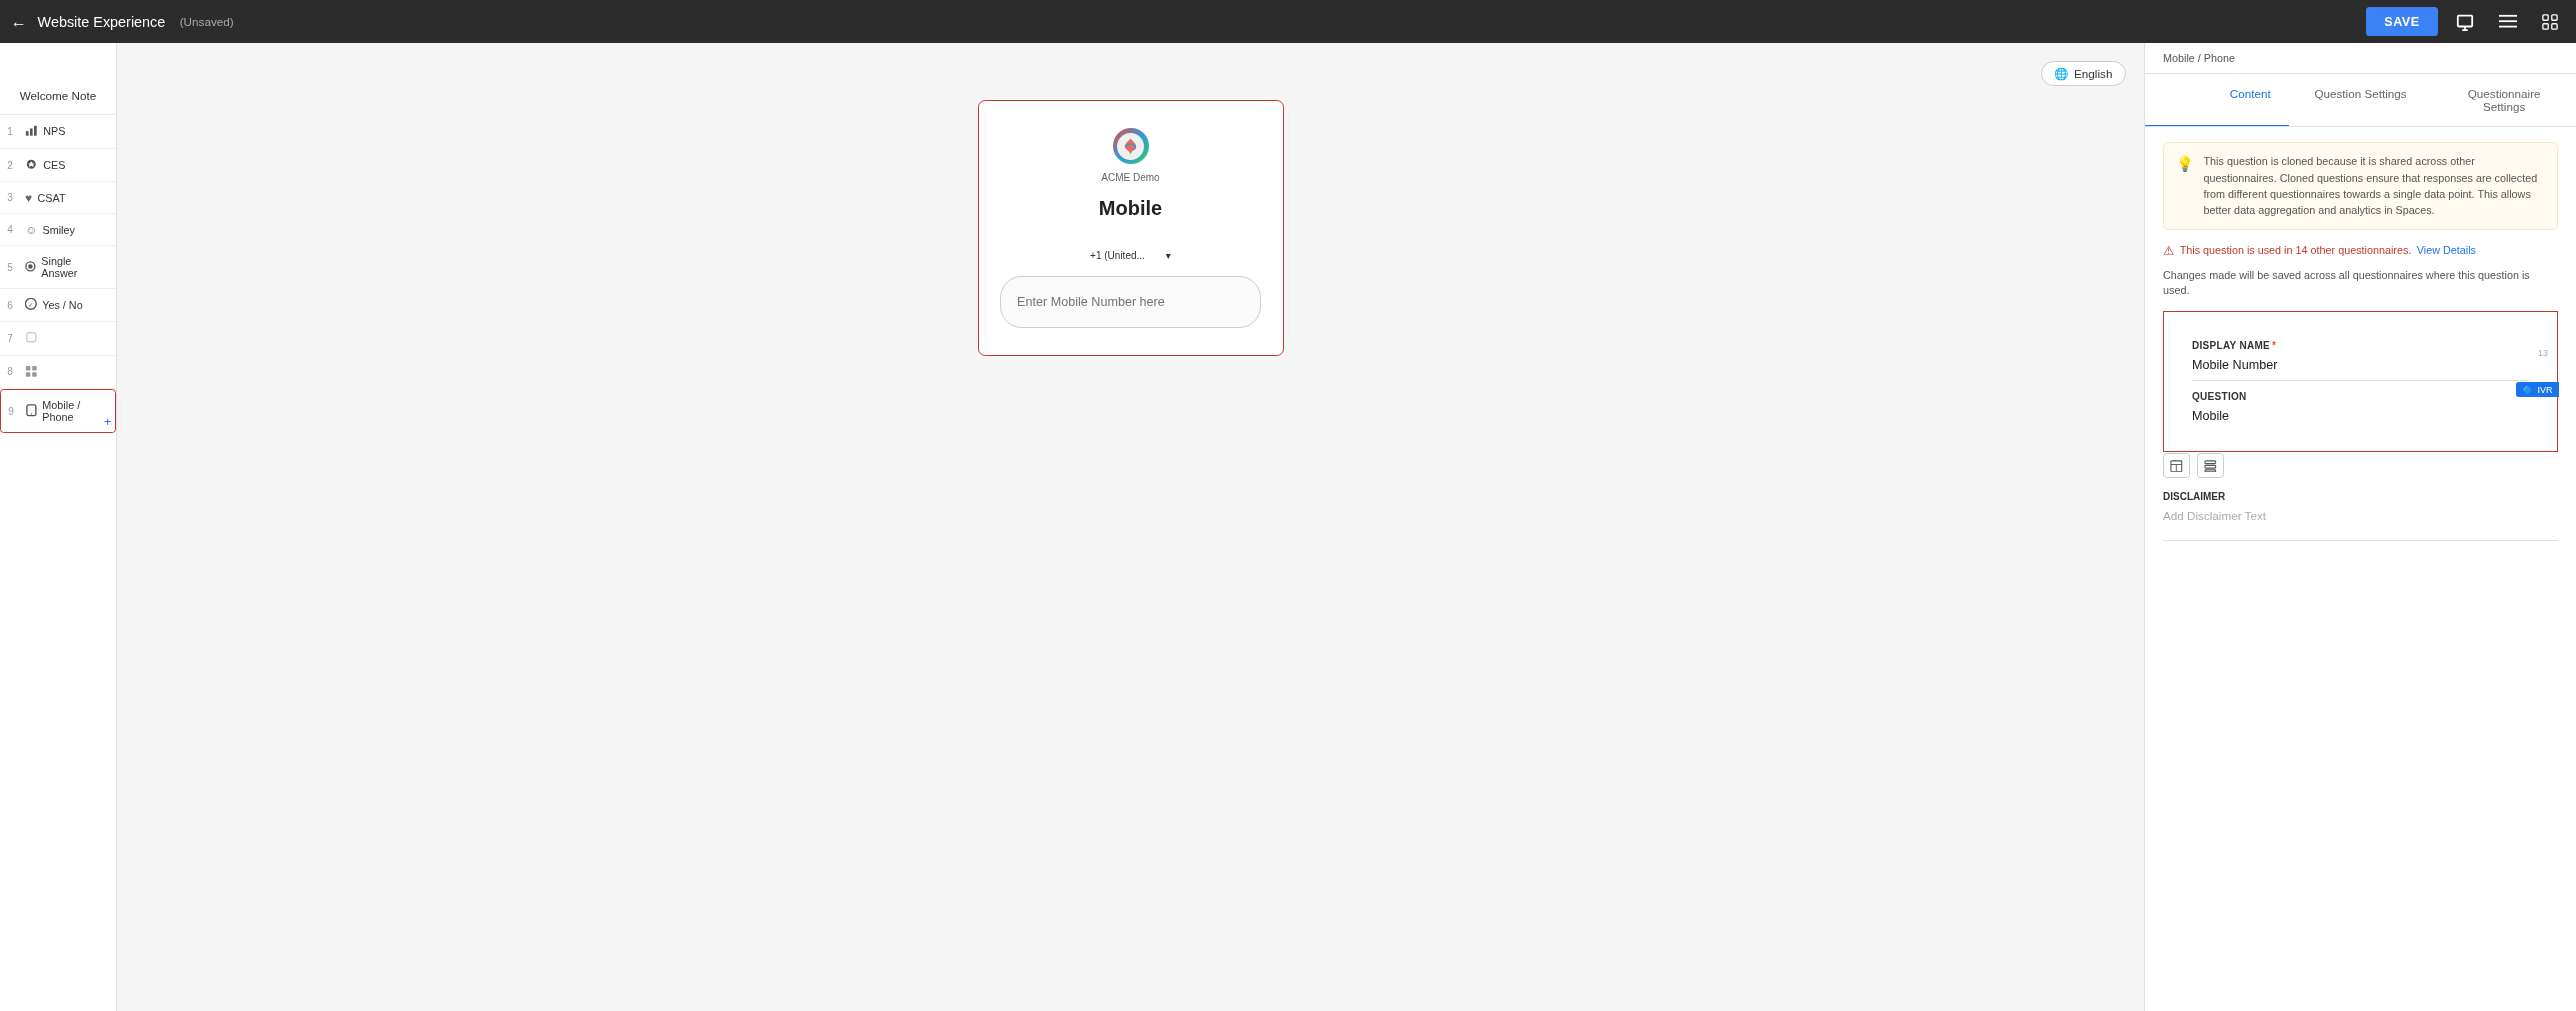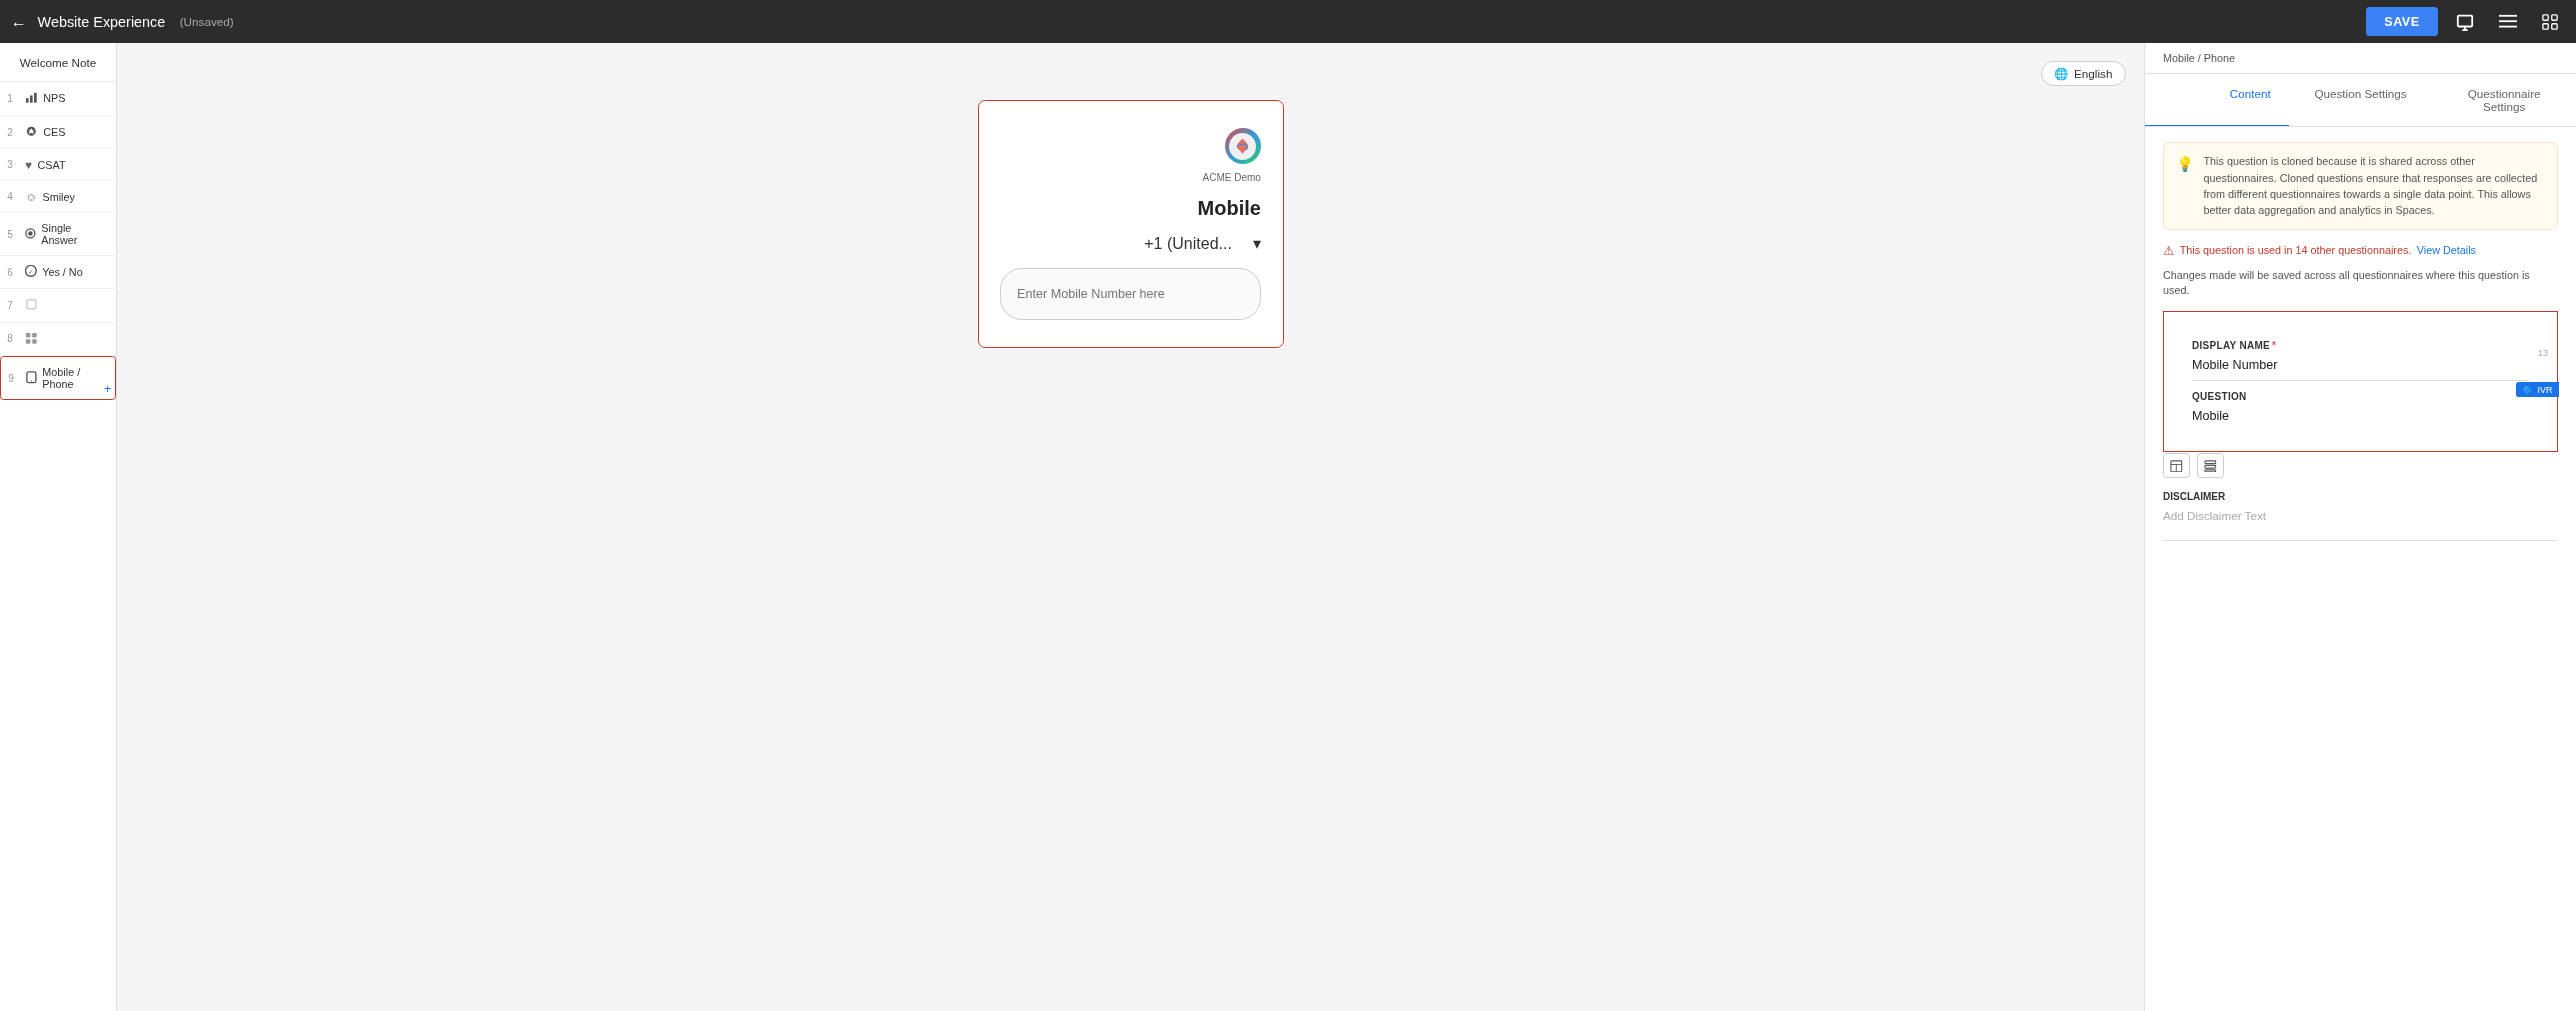--- a/index.html
+++ b/index.html
@@ -12,40 +12,40 @@
     .topbar-unsaved { color: #aaa; font-size: 11.7px; margin-left: 3.6px; }
     .topbar-spacer { flex: 1; }
     .save-btn { background: #3b82f6; color: white; border: none; padding: 7.2px 18px; border-radius: 3.6px; font-weight: 700; font-size: 12.6px; cursor: pointer; letter-spacing: 0.5px; }
     .topbar-icon-btn { background: none; border: none; color: white; font-size: 16px; cursor: pointer; display: flex; align-items: center; padding: 3.6px 7.2px; }
 
     
     .main { display: flex; flex: 1; overflow: hidden; }
 
     
     .sidebar { width: 117px; background: #fff; border-right: 0.9px solid #e0e0e0; overflow-y: auto; flex-shrink: 0; display: flex; flex-direction: column; }
-    .sidebar-welcome { padding: 12.6px 9px; font-size: 11.7px; font-weight: 500; color: #333; border-bottom: 0.9px solid #e8e8e8; text-align: center; cursor: pointer; }
+    .sidebar-welcome { padding: 12.6px 9px; font-size: 11.7px; font-weight: 500; color: #333; border-bottom: 0.9px solid #e8e8e8; text-align: center; cursor: pointer; margin-top: 33px; }
     .sidebar-item { padding: 9px 7.2px; border-bottom: 0.9px solid #f0f0f0; cursor: pointer; display: flex; align-items: center; gap: 5.4px; font-size: 10.8px; color: #444; position: relative; }
     .sidebar-item .item-num { color: #999; font-size: 10px; min-width: 12.6px; }
     .sidebar-item .item-icon { font-size: 11.7px; color: #666; }
     .sidebar-item .item-label { font-size: 10.8px; color: #333; }
     .sidebar-item.active { border: 1.8px solid #c0392b; border-radius: 3.6px; }
     .sidebar-item .add-icon { position: absolute; right: 3.6px; bottom: 3.6px; color: #1a73e8; font-size: 12.6px; }
 
     
     .center { flex: 1; display: flex; flex-direction: column; align-items: center; padding: 18px; overflow-y: auto; background: #f5f5f5; }
     .lang-bar { width: 100%; display: flex; justify-content: flex-end; margin-bottom: 14.4px; }
     .lang-btn { display: flex; align-items: center; gap: 5.4px; border: 0.9px solid #ccc; border-radius: 18px; padding: 4.5px 12.6px; background: white; cursor: pointer; font-size: 11.7px; color: #333; }
 
     
-    .preview-card { background: white; border: 1.8px solid #c0392b; border-radius: 7.2px; width: 306px; padding: 27px 21.6px; display: flex; flex-direction: column; align-items: flex-end; }
+    .preview-card { background: white; border: 1.8px solid #c0392b; border-radius: 7.2px; width: 306px; padding: 27px 21.6px; display: flex; flex-direction: column; align-items: center; }
     .preview-logo { width: 36px; height: 36px; border-radius: 50%; background: linear-gradient(135deg, #e74c3c, #3498db, #2ecc71); display: flex; align-items: center; justify-content: center; margin-bottom: 7.2px; overflow: hidden; }
     .preview-logo svg { width: 27px; height: 27px; }
     .preview-company { font-size: 10px; color: #666; margin-bottom: 14.4px; }
     .preview-title { font-size: 20px; font-weight: 600; color: #222; margin-bottom: 14.4px; }
-    .preview-dropdown { display: flex; align-items: center; gap: 21px; font-size: 16px; color: #333; margin-bottom: 14.4px; cursor: pointer; }
+    .preview-dropdown { display: flex; align-items: center; gap: 21px; font-size: 10px; color: #333; margin-bottom: 14.4px; cursor: pointer; margin-top: 16px; }
     .preview-input { width: 100%; border: 0.9px solid #ccc; border-radius: 21.6px; padding: 18px 16px; font-size: 12.6px; color: #737373; background: #fafafa; outline: none; }
 
     
     .right-panel { width: 432px; background: #fff; border-left: 0.9px solid #e0e0e0; display: flex; flex-direction: column; overflow: hidden; flex-shrink: 0; }
     .panel-header-bar { padding: 9px 18px; border-bottom: 0.9px solid #e0e0e0; font-size: 10.8px; color: #555; font-weight: 500; }
     .panel-tabs { display: flex; border-bottom: 0.9px solid #e0e0e0; }
     .panel-tab { padding: 12.6px 18px; font-size: 11.7px; color: #666; cursor: pointer; border-bottom: 1.8px solid transparent; flex: 1; text-align: center; }
     .panel-tab.active { color: #1a73e8; border-bottom: 1.8px solid #1a73e8; font-weight: 500; text-align: right; }
     .panel-body { flex: 1; overflow-y: auto; padding: 14.4px 18px; }
 

